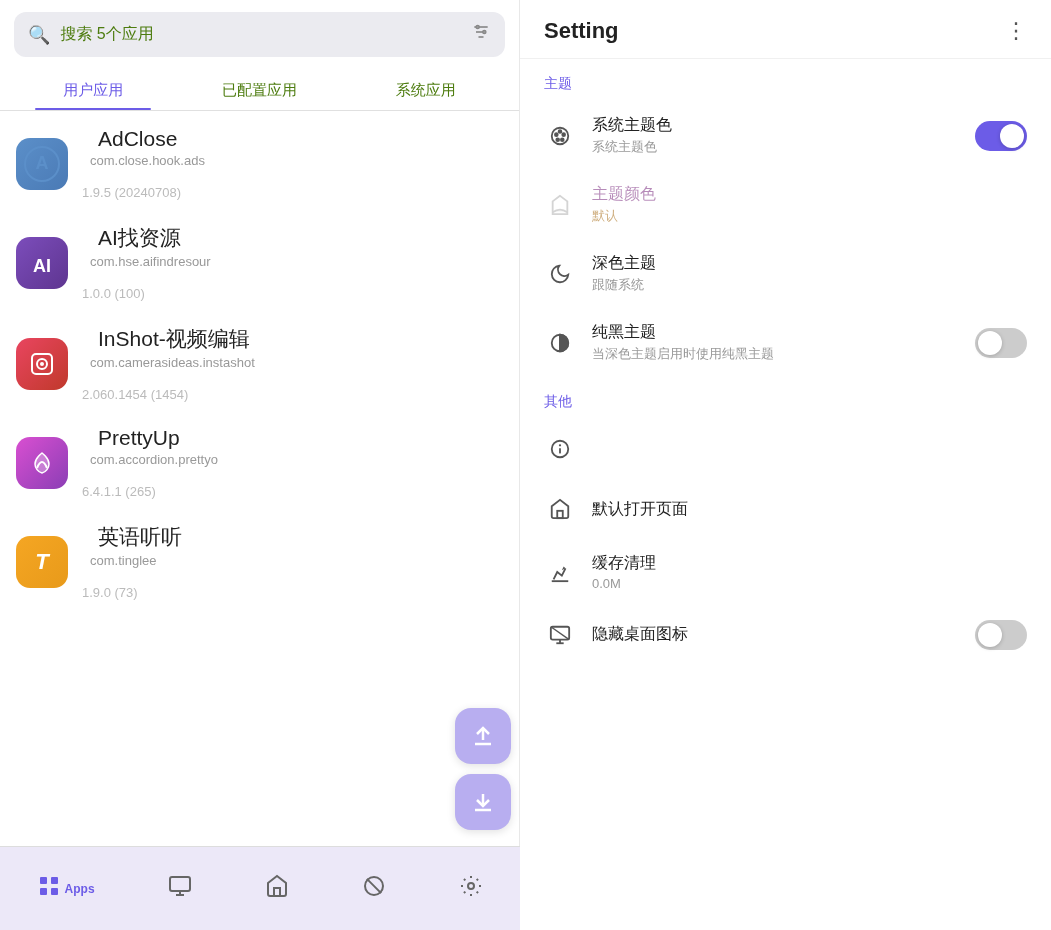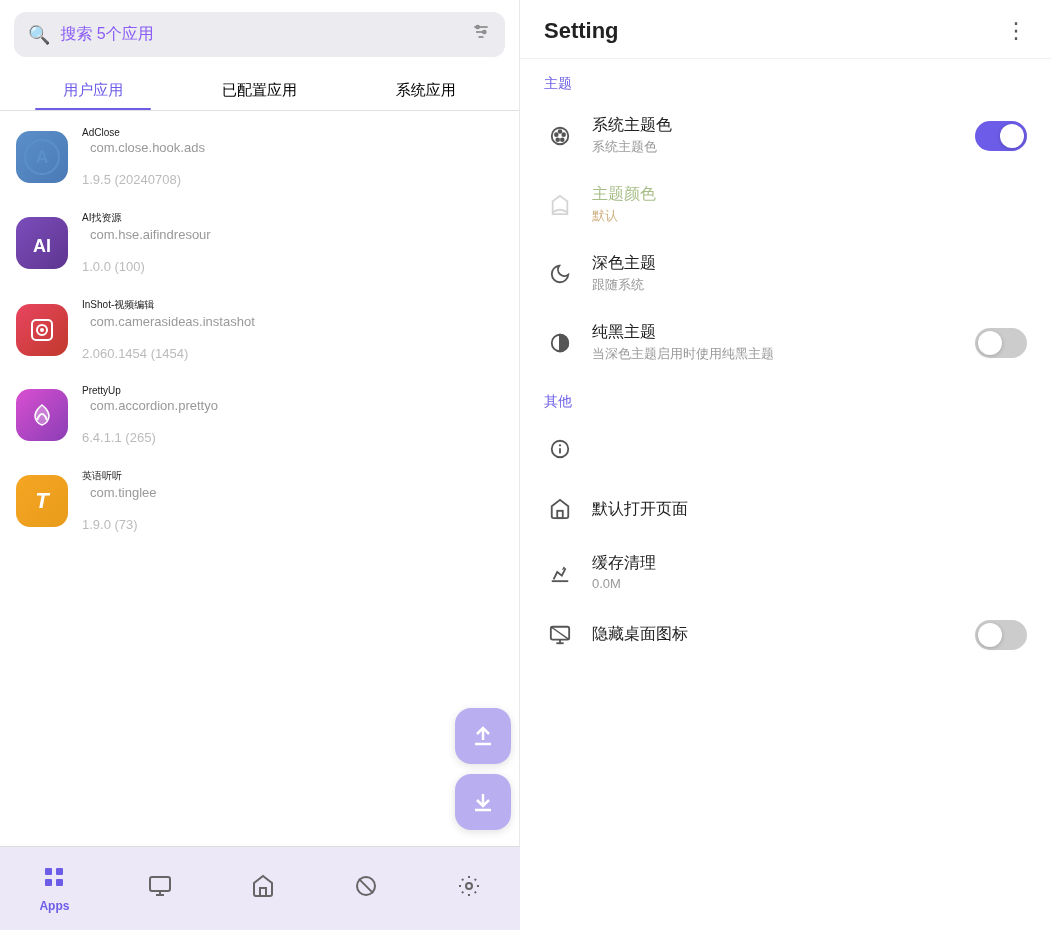--- a/index.html
+++ b/index.html
@@ -38,40 +38,40 @@
       border-radius: 12px;
       padding: 10px 14px;
       gap: 10px;
     }
     .search-bar .search-icon-wrap {
       color: #888;
       font-size: 18px;
     }
     .search-input-text {
       flex: 1;
-      color: #8b5cf6;
+      color: #4d7c0f;
       font-size: 16px;
     }
     .filter-icon-wrap {
       color: #888;
       font-size: 18px;
     }
 
     
     .tabs {
       display: flex;
       border-bottom: 1px solid #e0e0e0;
       padding: 0 10px;
     }
     .tab-item {
       flex: 1;
       text-align: center;
       padding: 12px 0 10px;
       font-size: 15px;
-      color: #000000;
+      color: #4d7c0f;
       cursor: pointer;
       position: relative;
     }
     .tab-item.active {
       color: #6c5ce7;
       font-weight: 500;
     }
     .tab-item.active::after {
       content: '';
       position: absolute;
@@ -108,21 +108,21 @@
       font-weight: bold;
       color: #fff;
     }
     .app-icon.adclose { background: linear-gradient(135deg, #5b8fc9, #4a7ab5); }
     .app-icon.aifind { background: linear-gradient(135deg, #7c4dbb, #5e3590); }
     .app-icon.inshot { background: linear-gradient(135deg, #e94560, #c0392b); }
     .app-icon.prettyup { background: linear-gradient(135deg, #d94fd1, #8b3eb5); }
     .app-icon.tinglee { background: linear-gradient(135deg, #f5a623, #e89a1a); }
 
     .app-info { flex: 1; }
-    .app-name { font-size: 10px; color: #222; font-weight: 500; }
+    .app-name { font-size: 21px; color: #222; font-weight: 500; margin-left: 16px; }
     .app-package { font-size: 13px; color: #999; margin-top: 2px; margin-left: 8px; }
     .app-version { font-size: 13px; color: #bbb; margin-top: 17px; }
 
     
     .fab-container {
       position: absolute;
       right: 540px;
       bottom: 100px;
       display: flex;
       flex-direction: column;
@@ -148,21 +148,21 @@
       height: 84px;
       background: #ece8f8;
       display: flex;
       align-items: center;
       justify-content: space-around;
       border-top: 1px solid #ddd;
       width: 520px;
     }
     .nav-item {
       display: flex;
-      flex-direction: column;
+      flex-direction: row;
       align-items: center;
       gap: 4px;
       cursor: pointer;
       padding: 6px 12px;
       border-radius: 12px;
     }
     .nav-item.active .nav-icon { color: #6c5ce7; }
     .nav-item .nav-icon { font-size: 22px; color: #666; }
     .nav-label { font-size: 12px; color: #444; }
     .nav-item.active .nav-label { color: #6c5ce7; font-weight: 600; }
@@ -232,21 +232,21 @@
     }
     .settings-item-subtitle {
       font-size: 13px;
       color: #999;
       margin-top: 2px;
     }
     .settings-item-subtitle.disabled {
       color: #a16207;
     }
     .settings-item-title.disabled {
-      color: #4d7c0f;
+      color: #701a75;
     }
 
     
     .toggle {
       width: 52px;
       height: 30px;
       border-radius: 15px;
       position: relative;
       flex-shrink: 0;
       cursor: pointer;

